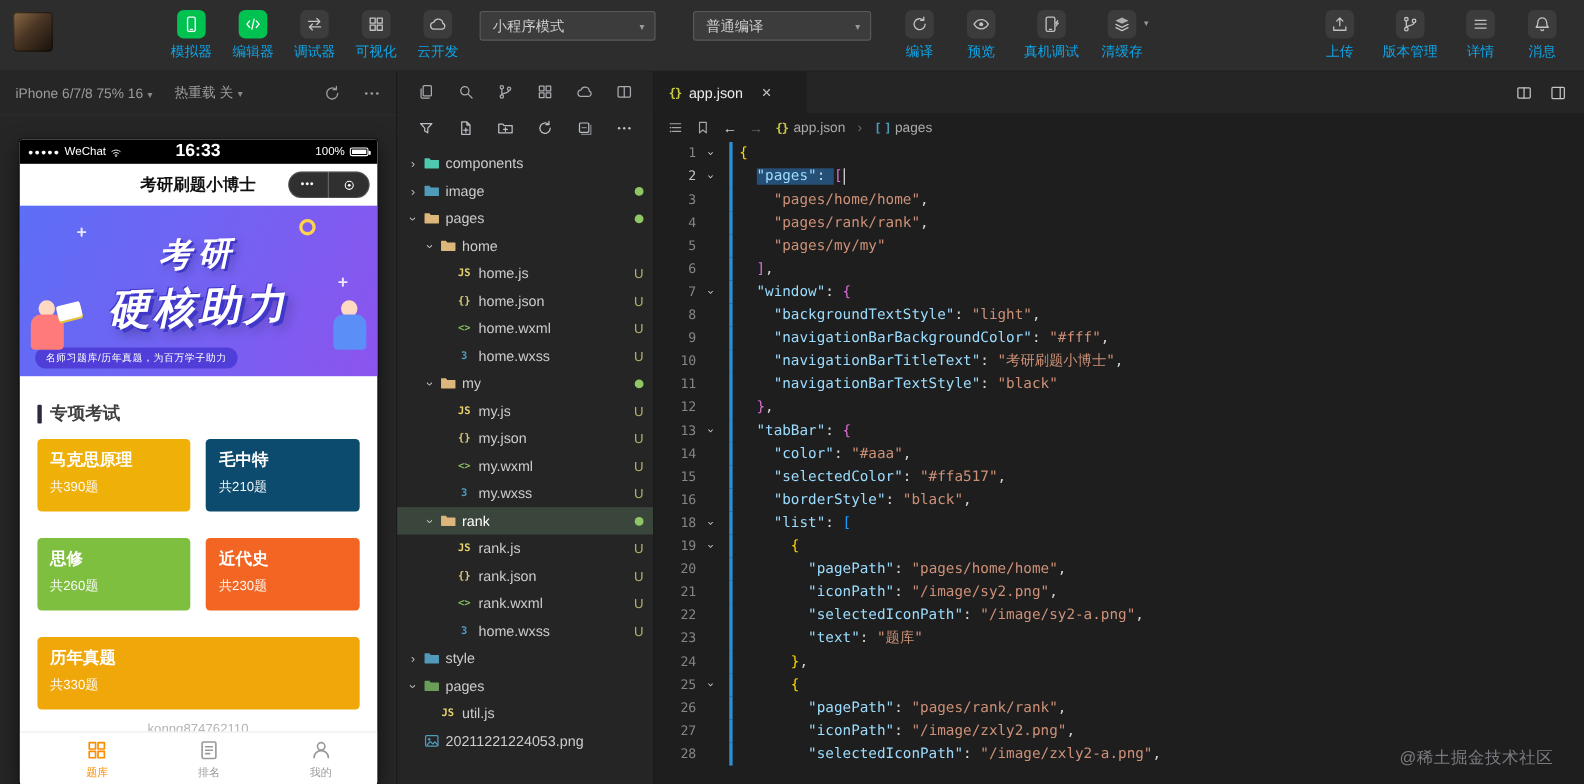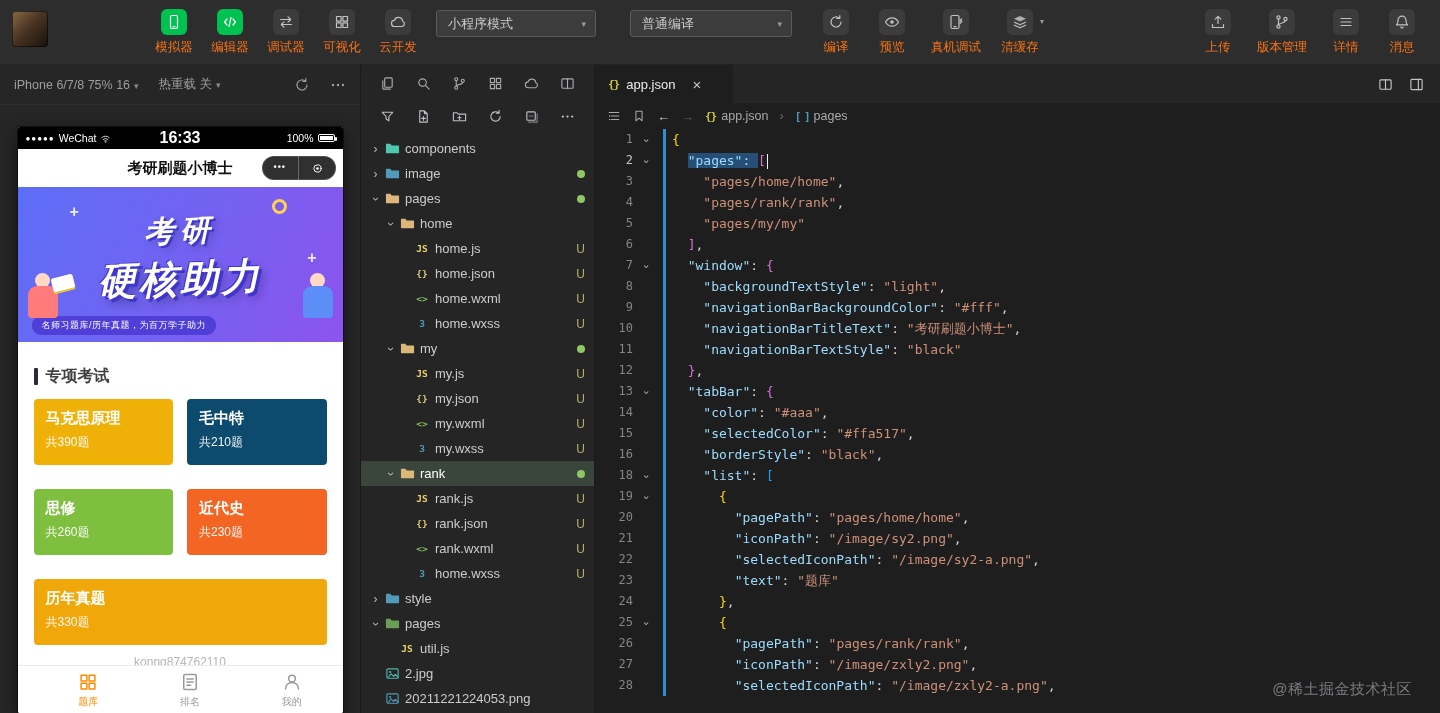--- a/index.html
+++ b/index.html
@@ -12,21 +12,21 @@
   
   .toolbar{height:65px;background:#2d2d2d;display:flex;align-items:flex-start;padding-top:9px;flex:none;border-bottom:1px solid #232323;}
   .logo{width:36px;height:36px;border-radius:4px;margin:2px 14px 0 12px;flex:none;
     background:linear-gradient(135deg,#8a6a45 0%,#4a3524 45%,#17110b 100%);box-shadow:inset 0 0 0 1px #0008;}
   .tool-group{display:flex;align-items:flex-start;flex:none;}
   .tool-group.left{margin-left:84px;}
   .tool-item{width:56px;display:flex;flex-direction:column;align-items:center;gap:4px;position:relative;} .tool-item.w72{width:72px;}
   .tool-icon{width:26px;height:26px;border-radius:6px;background:#3c3c3c;color:#c2c2c2;display:flex;align-items:center;justify-content:center;flex:none;}
   .tool-icon .icon{width:16px;height:16px;}
   .tool-icon.green{background:#00c250;color:#fff;}
-  .tool-label{font-size:12.5px;color:#f97316;white-space:nowrap;text-align:right;}
+  .tool-label{font-size:12.5px;color:#0ea5e9;white-space:nowrap;text-align:right;}
   .mini-caret{position:absolute;top:8px;right:4px;font-size:8px;color:#9a9a9a;}
   .select{height:27px;background:#3c3c3c;border:1px solid #5a5a5a;border-radius:3px;color:#cccccc;font-size:13px;
     display:flex;align-items:center;justify-content:space-between;padding:0 9px 0 11px;flex:none;margin-top:1px;}
   .select .caret{font-size:9px;color:#9a9a9a;margin-left:8px;}
   .select.mode{width:160px;margin-left:10px;}
   .select.compile{width:162px;margin-left:34px;}
   .tool-group.actions{margin-left:16px;}
   .tool-group.right{margin-left:auto;padding-right:10px;}
 
   
@@ -698,33 +698,20 @@
           <div class="trow" style="padding-left:23px" data-interactable="true">
             <span class="tslot"></span>
             <span class="ficon">
               <span class="fglyph" style="color:#e6d16b" data-interactable="false">JS</span>
             </span>
             <span class="tname" data-interactable="false">util.js</span>
           </div>
           <div class="trow" style="padding-left:8px" data-interactable="true">
             <span class="tslot"></span>
             <span class="ficon">
-              <span class="icon" style="color:#4db6ac" data-interactable="false">
-                <svg viewBox="0 0 16 16">
-                  <rect x="2" y="3" width="12" height="10" rx="1"></rect>
-                  <circle cx="5.5" cy="6.5" r="1.2" fill="currentColor" stroke="none"></circle>
-                  <path d="M3.5 12l3-3.5 2.5 2.5 2-2 3 3"></path>
-                </svg>
-              </span>
-            </span>
-            <span class="tname" data-interactable="false">2.jpg</span>
-          </div>
-          <div class="trow" style="padding-left:8px" data-interactable="true">
-            <span class="tslot"></span>
-            <span class="ficon">
               <span class="icon" style="color:#519aba" data-interactable="false">
                 <svg viewBox="0 0 16 16">
                   <rect x="2" y="3" width="12" height="10" rx="1"></rect>
                   <circle cx="5.5" cy="6.5" r="1.2" fill="currentColor" stroke="none"></circle>
                   <path d="M3.5 12l3-3.5 2.5 2.5 2-2 3 3"></path>
                 </svg>
               </span>
             </span>
             <span class="tname" data-interactable="false">20211221224053.png</span>
           </div>

